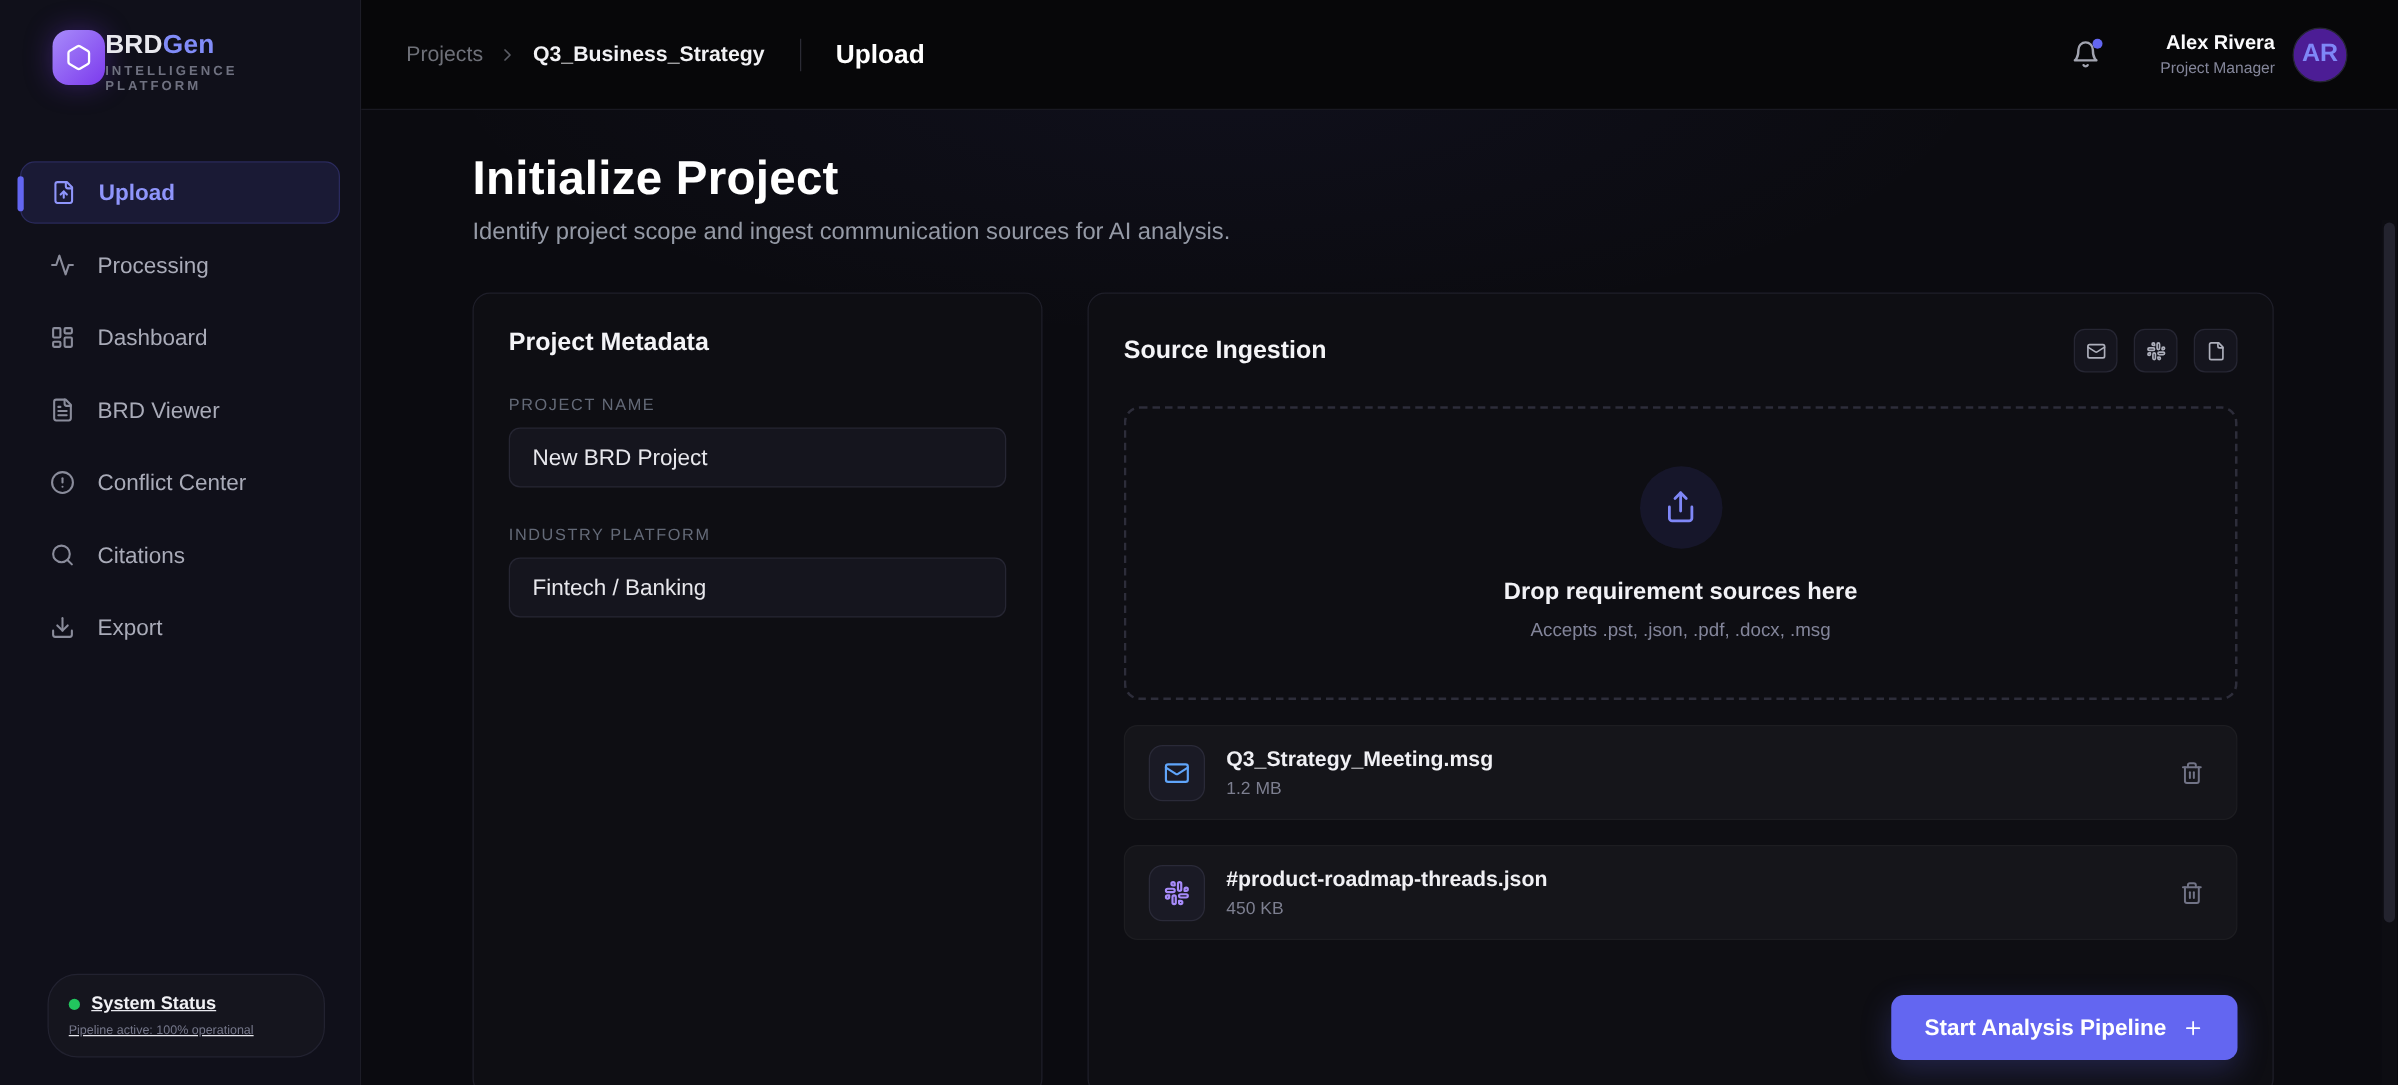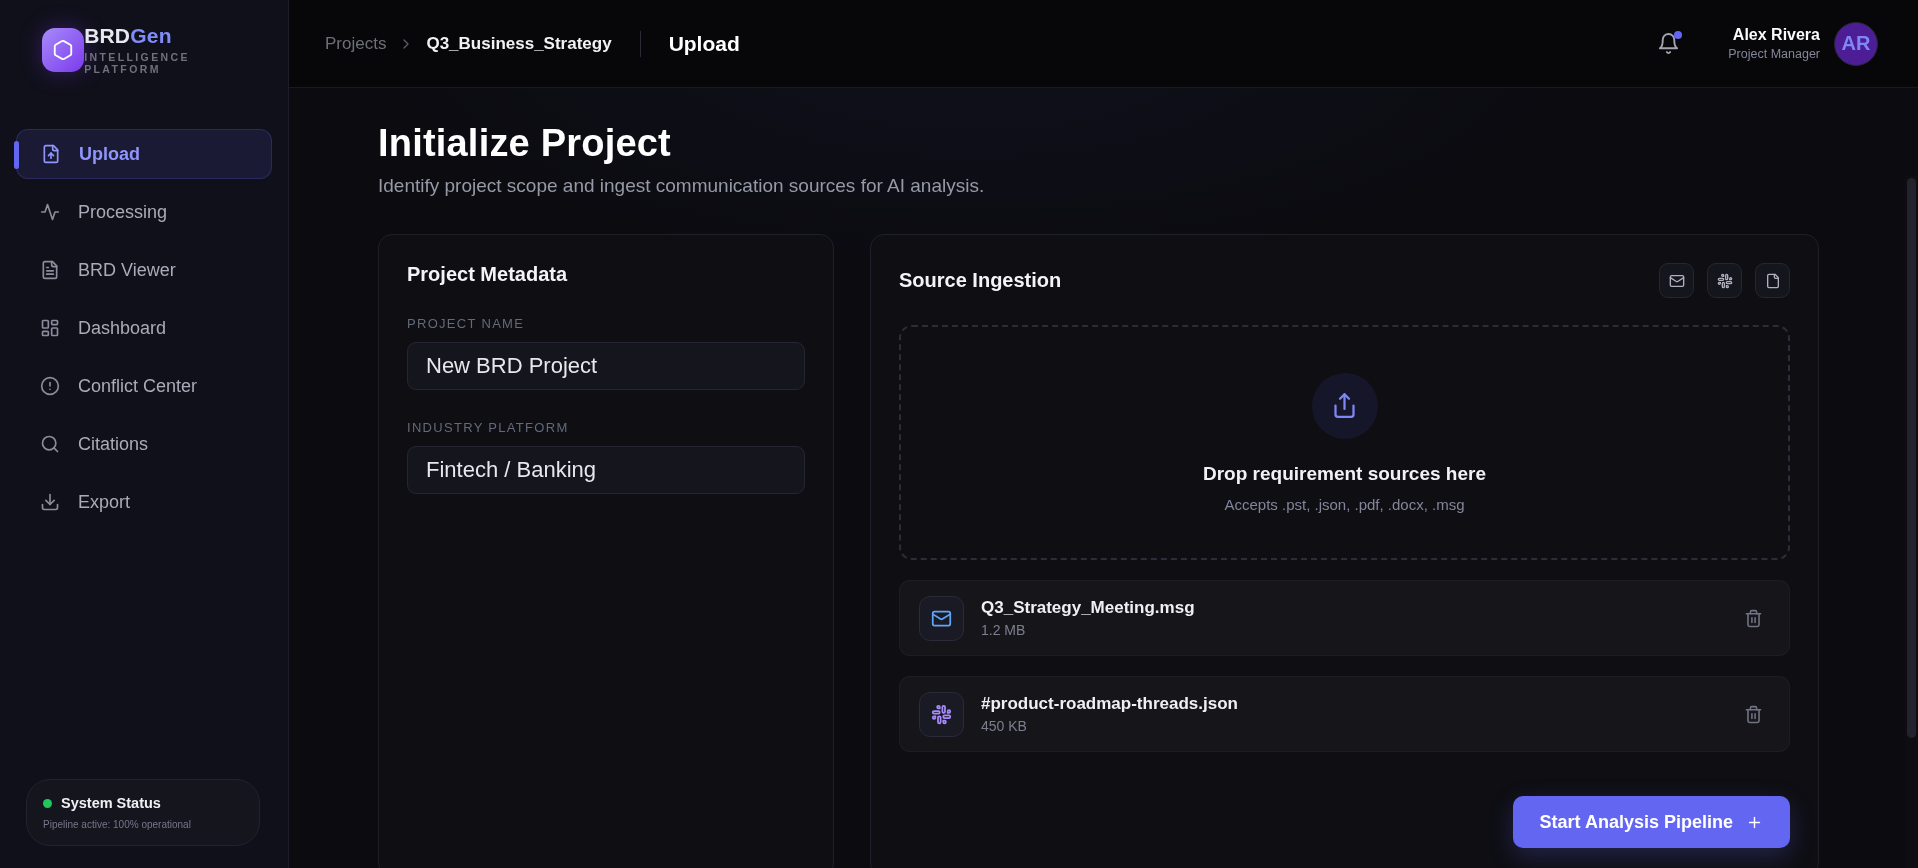--- a/index.html
+++ b/index.html
@@ -3,43 +3,43 @@
 <meta charset="utf-8">
 <style>
   * { margin:0; padding:0; box-sizing:border-box; }
   html,body { width:1918px; height:868px; overflow:hidden; background:#08080c;
     font-family:"Liberation Sans", sans-serif; color:#e8e8ee; }
   .app { display:flex; width:100%; height:100%; }
 
   
   .sidebar { width:289px; min-width:289px; height:100%; background:#10101a;
     border-right:1px solid #1d1d27; display:flex; flex-direction:column; padding-top:24px; }
-  .logo-row { display:flex; align-items:center; gap:0; padding:0 24px;margin-left:18px; }
+  .logo-row { display:flex; gap:0; padding:0 24px;margin-left:18px; }
   .logo-mark { width:44px; height:44px; border-radius:13px;
     background:linear-gradient(135deg,#a78bfa 0%,#7c3aed 100%);
     display:flex; align-items:center; justify-content:center;
     box-shadow:0 0 22px rgba(124,58,237,.35); }
   .logo-mark svg { width:22px; height:22px; stroke:#fff; }
   .logo-text .line1 { font-size:21px; font-weight:800; letter-spacing:.2px; }
   .logo-text .line1 .accent { color:#818cf8; }
   .logo-text .line2 { font-size:10.5px; letter-spacing:2.4px; color:#6f7180; margin-top:3px; font-weight:600; }
 
   .nav { margin-top:54px; display:flex; flex-direction:column; gap:8px; padding:0 16px; }
   .nav-item { position:relative; height:50px; border-radius:12px; display:flex; align-items:center;
     gap:18px; padding:0 18px 0 24px; cursor:pointer; color:#a9abb8; }
   .nav-item svg { width:20px; height:20px; stroke:#8a8c9b; flex:0 0 auto; }
   .nav-item .nav-label { font-size:18px; font-weight:500; }
   .nav-item.active { background:rgba(99,102,241,.13); border:1px solid rgba(99,102,241,.22); color:#8f95fb; }
   .nav-item.active svg { stroke:#8f95fb; }
   .nav-item.active .nav-label { font-weight:600; }
   .nav-item.active::before { content:""; position:absolute; left:-3px; top:11px; width:5px; height:28px;
     border-radius:4px; background:#6366f1; }
 
-  .status-card { margin:auto 28px 22px 26px; background:#15151e; border:1px solid #222230;
-    border-radius:24px; padding:15px 16px; }
+  .status-card { margin:auto 28px 22px 38px; background:#15151e; border:1px solid #222230;
+    border-radius:24px; padding:15px 16px;text-decoration:underline; }
   .status-title-row { display:flex; align-items:center; gap:9px; }
   .status-dot { width:9px; height:9px; border-radius:50%; background:#22c55e; }
   .status-title { font-size:14.5px; font-weight:700; color:#f0f0f4; }
   .status-detail { margin-top:8px; font-size:10px; color:#75778a; }
 
   
   .main { flex:1; display:flex; flex-direction:column; min-width:0; }
   .header { height:88px; min-height:88px; background:#070709; border-bottom:1px solid #191922;
     display:flex; align-items:center; padding:0 40px 0 36px; }
   .crumbs { display:flex; align-items:center; gap:12px; }
@@ -68,21 +68,21 @@
 
   .cards { display:flex; gap:36px; margin-top:37px; align-items:stretch; }
   .card { background:#10101788; border:1px solid #1f1f2a; border-radius:14px; padding:28px; }
   .card-meta { width:456px; min-width:456px; }
   .card-ingest { flex:1; display:flex; flex-direction:column; }
   .card-title { font-size:20px; font-weight:700; color:#f4f4f7; }
 
   .field-label { display:block; margin-top:30px; font-size:13px; font-weight:400; letter-spacing:1.3px;
     color:#646a78; }
   .field-input { margin-top:11px; width:100%; height:48px; background:#15151e; border:1px solid #262633;
-    border-radius:9px; color:#e7e7ec; font-size:22px; padding:0 18px;
+    border-radius:9px; color:#e7e7ec; font-size:18px; padding:0 18px;
     font-family:"Liberation Sans", sans-serif; outline:none; }
 
   .ingest-head { display:flex; align-items:center; }
   .src-btns { margin-left:auto; display:flex; gap:13px; }
   .src-btn { width:35px; height:35px; border-radius:9px; background:#15151e; border:1px solid #262633;
     display:flex; align-items:center; justify-content:center; cursor:pointer; }
   .src-btn svg { width:16px; height:16px; stroke:#aeb0bc; }
 
   .dropzone { margin-top:27px; height:235px; border:2px dashed #2d2d3a; border-radius:13px;
     display:flex; flex-direction:column; align-items:center; justify-content:center; cursor:pointer; }
@@ -146,36 +146,36 @@
         <span class="nav-label">Upload</span>
       </div>
       <div class="nav-item">
         <svg class="ic" viewBox="0 0 24 24">
             <path d="M22 12h-4l-3 9L9 3l-3 9H2"></path>
           </svg>
         <span class="nav-label">Processing</span>
       </div>
       <div class="nav-item">
         <svg class="ic" viewBox="0 0 24 24">
+            <rect width="7" height="9" x="3" y="3" rx="1"></rect>
+            <rect width="7" height="5" x="14" y="3" rx="1"></rect>
+            <rect width="7" height="9" x="14" y="12" rx="1"></rect>
+            <rect width="7" height="5" x="3" y="16" rx="1"></rect>
+          </svg>
+        <span class="nav-label">Dashboard</span>
+      </div>
+      <div class="nav-item">
+        <svg class="ic" viewBox="0 0 24 24">
             <path d="M15 2H6a2 2 0 0 0-2 2v16a2 2 0 0 0 2 2h12a2 2 0 0 0 2-2V7Z"></path>
             <path d="M14 2v4a2 2 0 0 0 2 2h4"></path>
             <path d="M10 9H8"></path>
             <path d="M16 13H8"></path>
             <path d="M16 17H8"></path>
           </svg>
         <span class="nav-label">BRD Viewer</span>
-      </div>
-      <div class="nav-item">
-        <svg class="ic" viewBox="0 0 24 24">
-            <rect width="7" height="9" x="3" y="3" rx="1"></rect>
-            <rect width="7" height="5" x="14" y="3" rx="1"></rect>
-            <rect width="7" height="9" x="14" y="12" rx="1"></rect>
-            <rect width="7" height="5" x="3" y="16" rx="1"></rect>
-          </svg>
-        <span class="nav-label">Dashboard</span>
       </div>
       <div class="nav-item">
         <svg class="ic" viewBox="0 0 24 24">
             <circle cx="12" cy="12" r="10"></circle>
             <line x1="12" x2="12" y1="8" y2="12"></line>
             <line x1="12" x2="12.01" y1="16" y2="16"></line>
           </svg>
         <span class="nav-label">Conflict Center</span>
       </div>
       <div class="nav-item">

